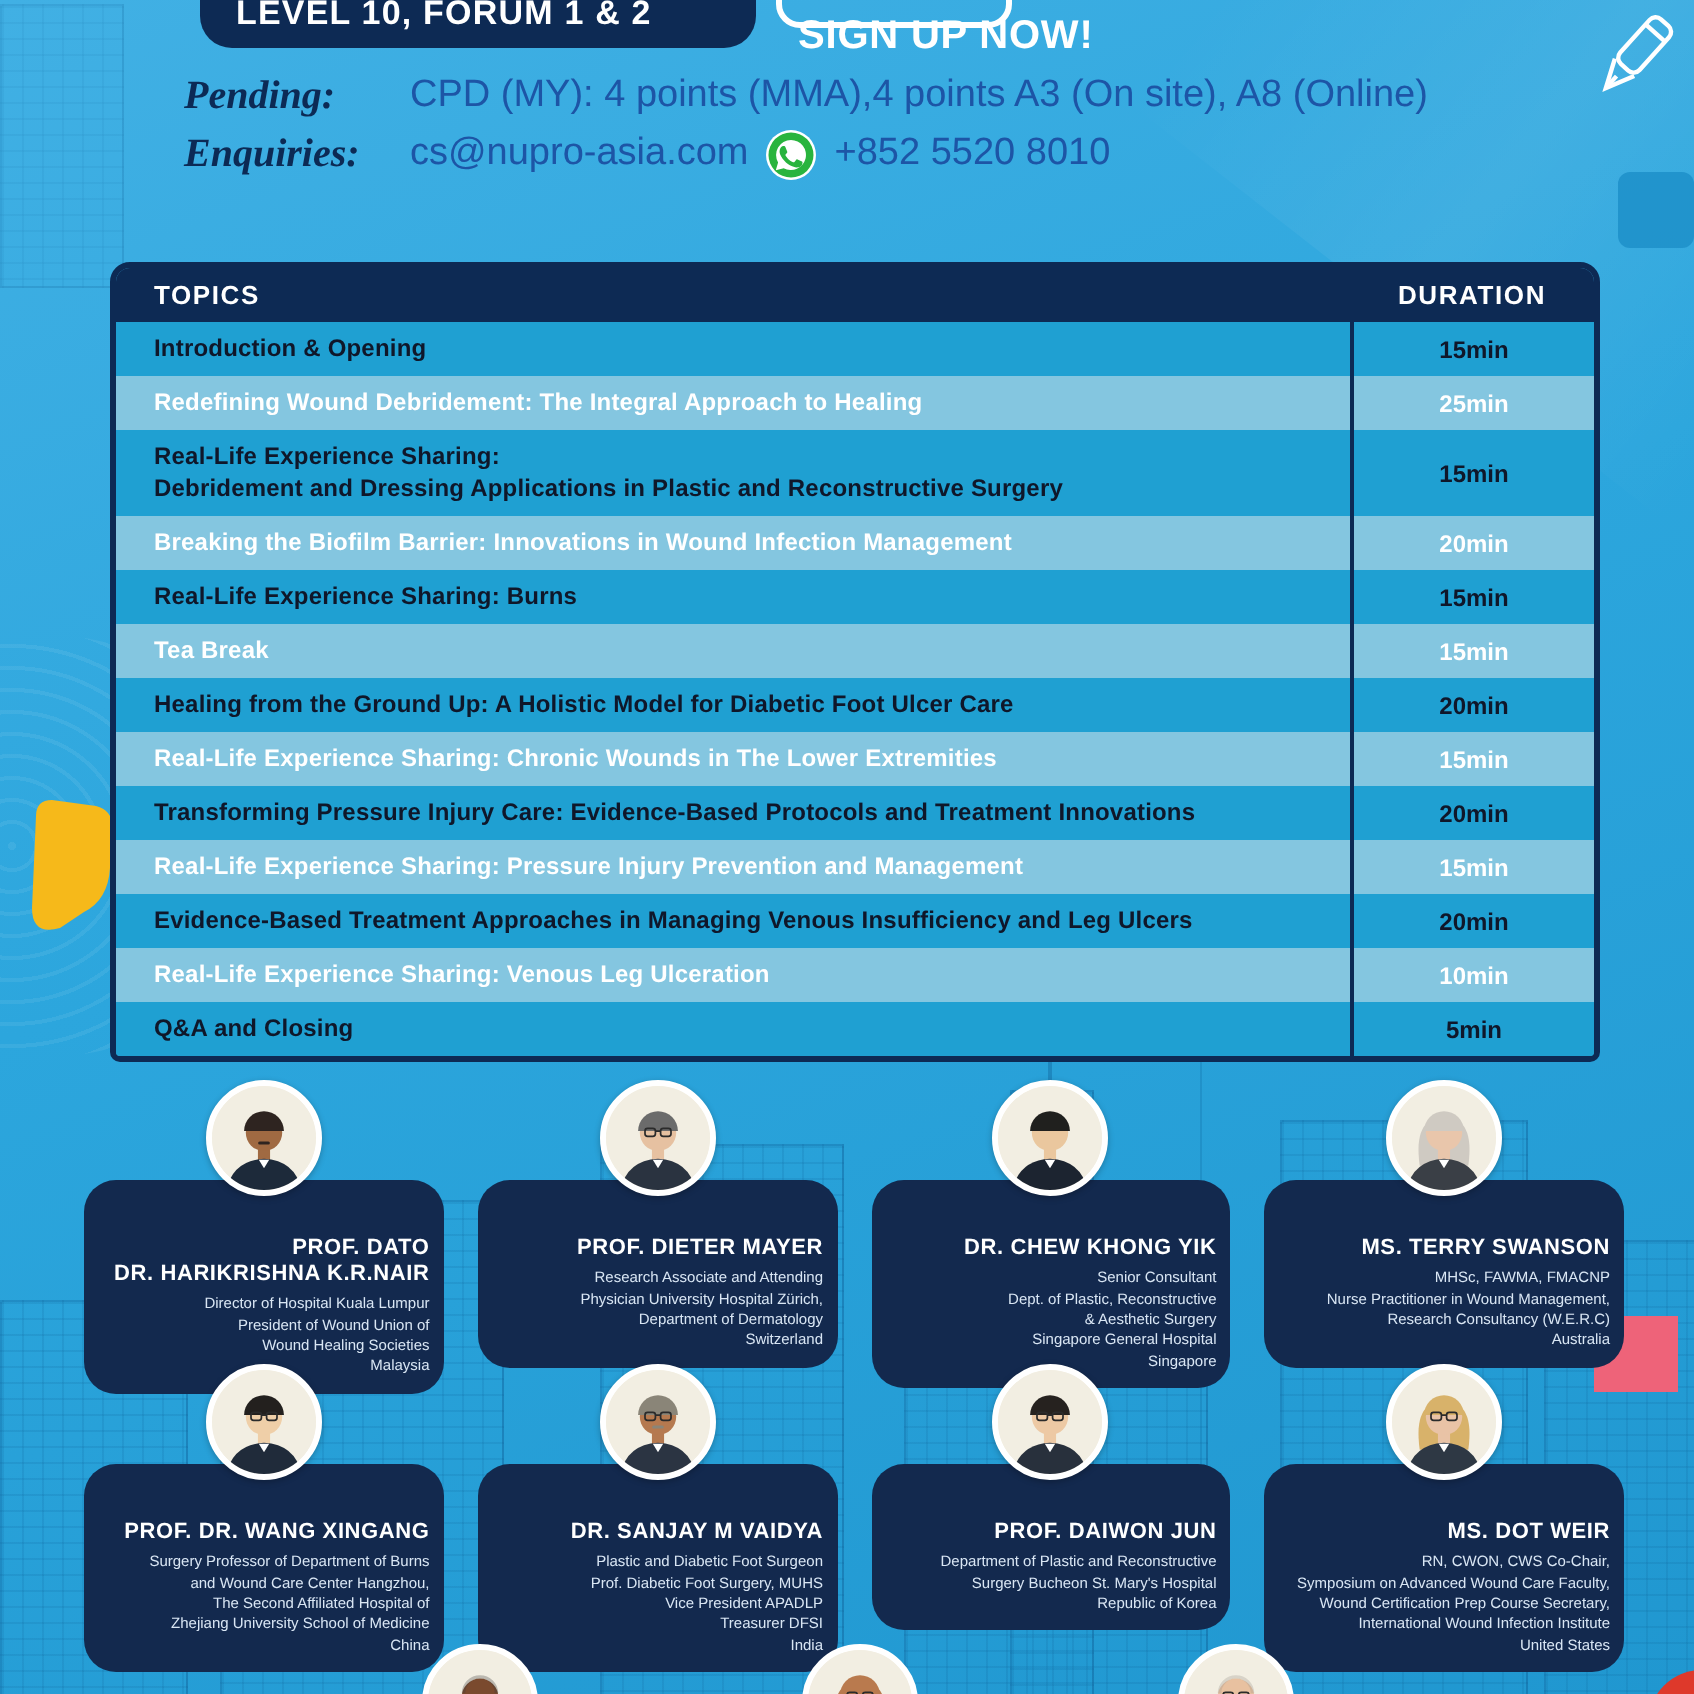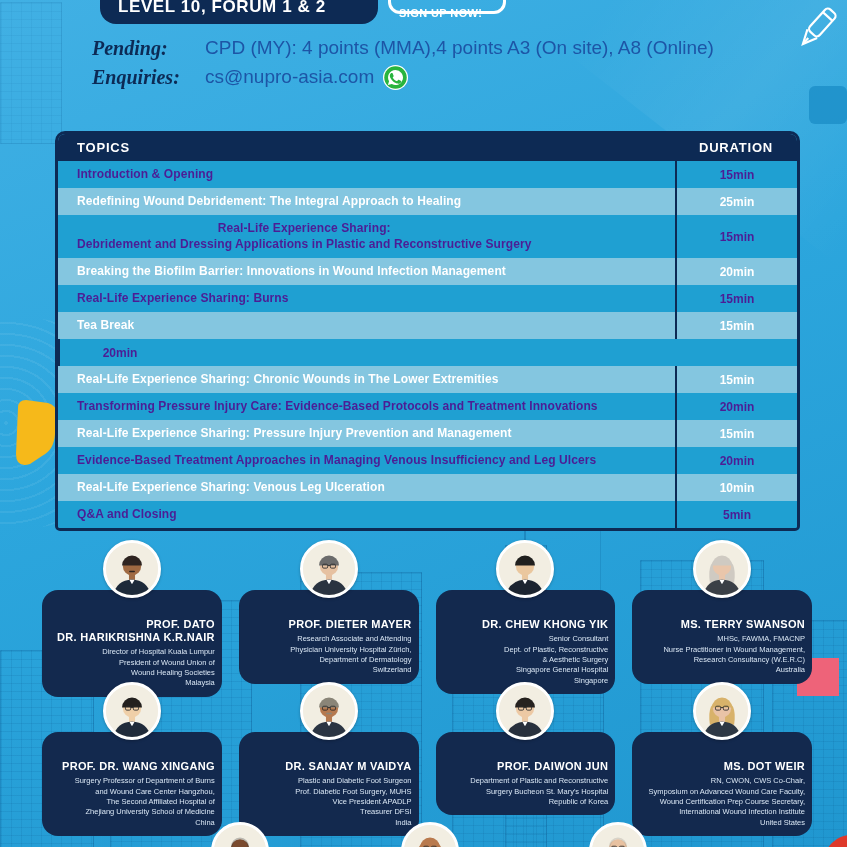--- a/index.html
+++ b/index.html
@@ -26,21 +26,21 @@
     background:#de392b;z-index:3;}
   .pen{position:absolute;left:791px;top:0px;width:54px;height:56px;z-index:2;}
   
   .venue-banner{position:absolute;left:100px;top:-17px;width:278px;height:41px;z-index:2;
     background:#0d2a54;border-radius:16px;display:flex;align-items:flex-end;
     padding:0 0 7px 18px;box-sizing:border-box;}
   .venue-banner span{color:#fff;font-weight:800;font-size:17px;letter-spacing:.6px;}
   .signup-box{position:absolute;left:388px;top:-30px;width:112px;height:38px;z-index:2;
     border:3px solid #fff;border-radius:12px;background:transparent;}
   .signup-label{position:absolute;left:399px;top:7px;z-index:2;color:#fff;font-weight:800;
-    font-size:11px;letter-spacing:.4px;}
+    font-size:20px;letter-spacing:.4px;}
   .info{position:absolute;left:92px;top:34px;width:720px;z-index:2;}
   .info-row{display:flex;align-items:center;height:28px;margin-bottom:1px;}
   .info-label{width:113px;font-family:"Liberation Serif", serif;font-style:italic;font-weight:700;
     font-size:20px;color:#0c2a55;}
   .info-value{font-size:19px;color:#1d55a6;}
   .enq-value{display:flex;align-items:center;gap:9px;}
   .wa-icon{width:25px;height:25px;display:inline-block;}
   
   .sched{position:absolute;left:55px;top:131px;width:745px;z-index:2;
     border:3px solid #0d2a54;border-radius:10px 10px 5px 5px;overflow:hidden;box-sizing:border-box;}
@@ -48,21 +48,21 @@
   .h-topics{flex:1;padding-left:19px;color:#fff;font-weight:700;font-size:13px;letter-spacing:.8px;}
   .h-dur{width:122px;text-align:center;color:#fff;font-weight:700;font-size:13px;letter-spacing:.8px;}
   .trow{display:flex;height:27px;}
   .trow.tall{height:43px;}
   .trow.cyan{background:#1fa0d2;}
   .trow.light{background:#84c6e0;}
   .trow .topic{flex:1;display:flex;align-items:center;padding-left:19px;
     font-weight:700;font-size:12px;line-height:1.3;white-space:pre-line;letter-spacing:.1px;}
   .trow .dur{width:122px;display:flex;align-items:center;justify-content:center;
     font-weight:700;font-size:12px;border-left:2px solid #0d2a54;box-sizing:border-box;}
-  .trow.cyan .topic,.trow.cyan .dur{color:#4c1d95;text-align:center;}
+  .trow.cyan .topic,.trow.cyan .dur{color:#0f172a;}
   .trow.light .topic,.trow.light .dur{color:#ffffff;}
   
   .speakers-row{position:absolute;left:42px;width:770px;display:flex;gap:17px;z-index:2;}
   .row1{top:540px;}
   .row2{top:682px;}
   .sp{position:relative;width:180px;}
   .sp-card{margin-top:50px;min-height:76px;background:#13294e;border-radius:16px;
     padding:28px 7px 8px 7px;box-sizing:border-box;text-align:right;}
   .photo{position:absolute;left:50%;transform:translateX(-50%);top:0;width:52px;height:52px;
     border-radius:50%;border:3px solid #fff;overflow:hidden;background:#f2eee2;
@@ -123,20 +123,21 @@
     <div class="info-row">
       <div class="info-label">Enquiries:</div>
       <div class="info-value enq-value">
         <span>cs@nupro-asia.com</span>
         <svg class="wa-icon" viewBox="0 0 24 24">
           <circle cx="12" cy="12" r="12" fill="#ffffff"></circle>
           <circle cx="12" cy="12" r="10.8" fill="#29b43e"></circle>
           <path fill="#ffffff" d="M12 4.8a7.2 7.2 0 0 0-6.2 10.8L4.7 19.3l3.8-1A7.2 7.2 0 1 0 12 4.8z"></path>
           <path fill="#29b43e" d="M9.3 8.2c-.2-.45-.4-.46-.6-.47l-.52-.01c-.18 0-.47.07-.72.34-.25.27-.95.93-.95 2.27s.97 2.63 1.1 2.81c.14.18 1.88 3.01 4.64 4.1 2.3.9 2.76.72 3.26.67.5-.04 1.6-.65 1.82-1.28.23-.63.23-1.17.16-1.28-.07-.11-.25-.18-.52-.32l-1.84-.88c-.25-.09-.43-.13-.61.14l-.87 1.08c-.16.18-.32.2-.59.07-.27-.14-1.14-.42-2.17-1.34-.8-.71-1.34-1.6-1.5-1.87-.16-.27-.02-.41.12-.55l.4-.47c.14-.16.18-.27.27-.45.09-.18.05-.34-.02-.47l-.86-2.09z"></path>
         </svg>
+        <span>+852 5520 8010</span>
       </div>
     </div>
   </div>
 
   <div class="sched">
     <div class="thead">
       <div class="h-topics">TOPICS</div>
       <div class="h-dur">DURATION</div>
     </div>
     <div>
@@ -159,20 +160,21 @@
   </div>
         <div class="trow cyan">
     <div class="topic">Real-Life Experience Sharing: Burns</div>
     <div class="dur">15min</div>
   </div>
         <div class="trow light">
     <div class="topic">Tea Break</div>
     <div class="dur">15min</div>
   </div>
         <div class="trow cyan">
+    <div class="topic">Healing from the Ground Up: A Holistic Model for Diabetic Foot Ulcer Care</div>
     <div class="dur">20min</div>
   </div>
         <div class="trow light">
     <div class="topic">Real-Life Experience Sharing: Chronic Wounds in The Lower Extremities</div>
     <div class="dur">15min</div>
   </div>
         <div class="trow cyan">
     <div class="topic">Transforming Pressure Injury Care: Evidence-Based Protocols and Treatment Innovations</div>
     <div class="dur">20min</div>
   </div>

